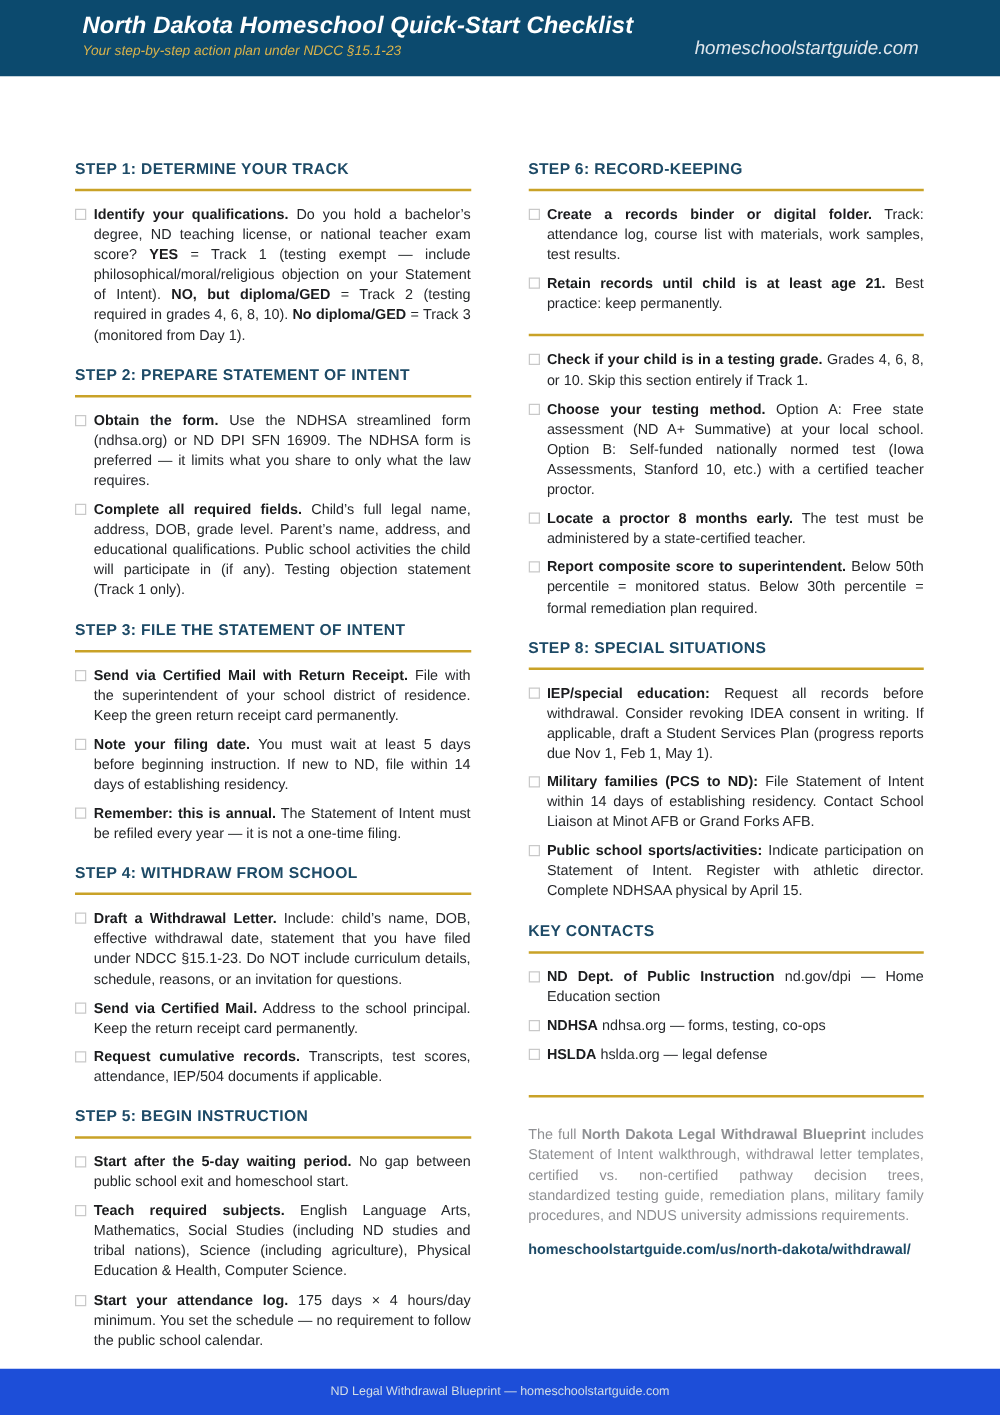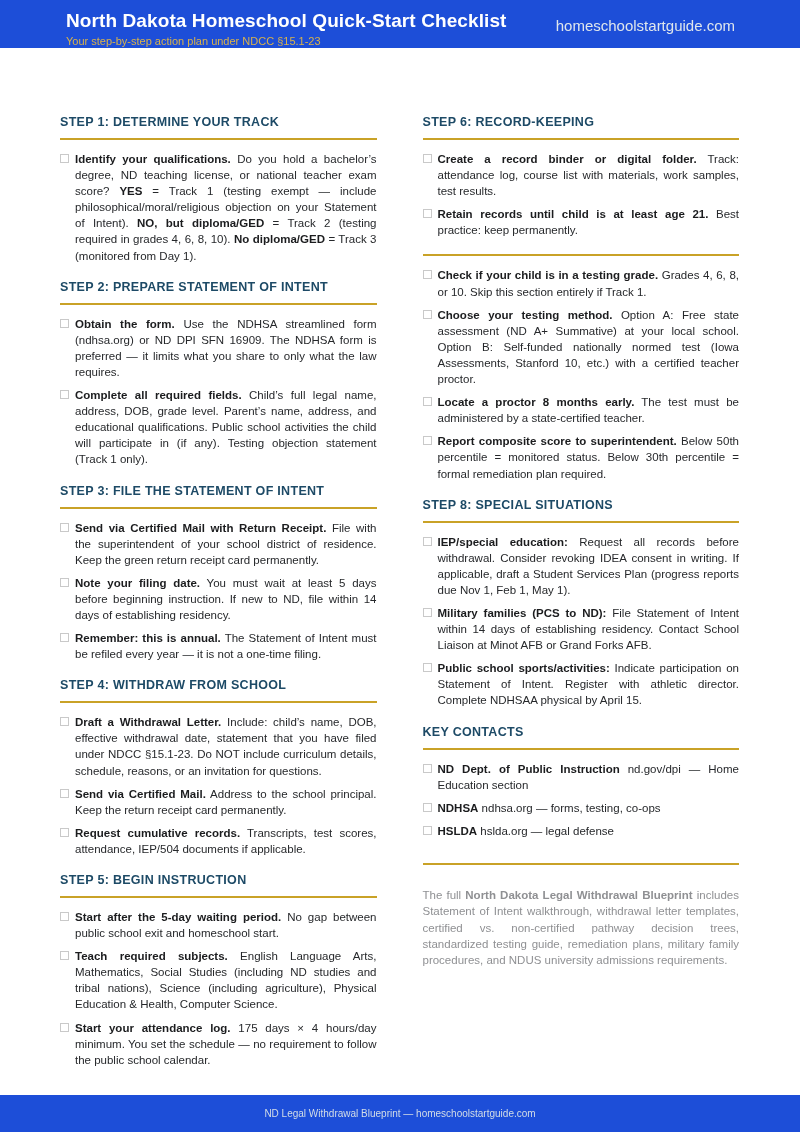--- a/index.html
+++ b/index.html
@@ -11,25 +11,26 @@
     color: #26282b;
   }
   .page {
     position: relative;
     width: 800px; height: 1132px;
     overflow: hidden;
     background: #ffffff;
   }
   
   .topbar {
-    height: 48px;
-    background: #1d4ed8;
+    height: 61px;
+    background: #0c4a6e;
     display: flex;
     justify-content: space-between;
     padding: 10px 65px 8px 66px;
+    font-style: italic;
   }
   .topbar h1 {
     margin: 0 0 3px 0;
     font-size: 19px;
     font-weight: bold;
     color: #ffffff;
     letter-spacing: 0.1px;
   }
   .topbar .subtitle {
     font-size: 11px;
@@ -198,21 +199,21 @@
           </section>
         </div>
     </div>
     <div class="col">
       <div id="right-sections">
           <section class="section">
             <h2 class="section-title">STEP 6: RECORD-KEEPING</h2>
             <div class="gold-rule"></div>
             <div class="check-item">
               <span class="checkbox"></span>
-              <p class="item-text"><strong>Create a record binder or digital folder.</strong><span> Track: attendance log, course list with materials, work samples, test results.</span></p>
+              <p class="item-text"><strong>Create a records binder or digital folder.</strong><span> Track: attendance log, course list with materials, work samples, test results.</span></p>
             </div>
             <div class="check-item">
               <span class="checkbox"></span>
               <p class="item-text"><strong>Retain records until child is at least age 21.</strong><span> Best practice: keep permanently.</span></p>
             </div>
           </section>
           <section class="section">
             <div class="gold-rule"></div>
             <div class="check-item">
               <span class="checkbox"></span>
@@ -260,20 +261,21 @@
             </div>
             <div class="check-item">
               <span class="checkbox"></span>
               <p class="item-text"><strong>HSLDA</strong><span> hslda.org — legal defense</span></p>
             </div>
           </section>
         </div>
       <div class="footnote">
         <div class="gold-rule"></div>
         <p class="footnote-text" id="footnote-text"><span>The full </span><strong>North Dakota Legal Withdrawal Blueprint</strong><span> includes Statement of Intent walkthrough, withdrawal letter templates, certified vs. non-certified pathway decision trees, standardized testing guide, remediation plans, military family procedures, and NDUS university admissions requirements.</span></p>
+        <p class="footnote-url">homeschoolstartguide.com/us/north-dakota/withdrawal/</p>
       </div>
     </div>
   </main>
 
   <footer class="bottombar">
     <span>ND Legal Withdrawal Blueprint — homeschoolstartguide.com</span>
   </footer>
 
 </div>
 

